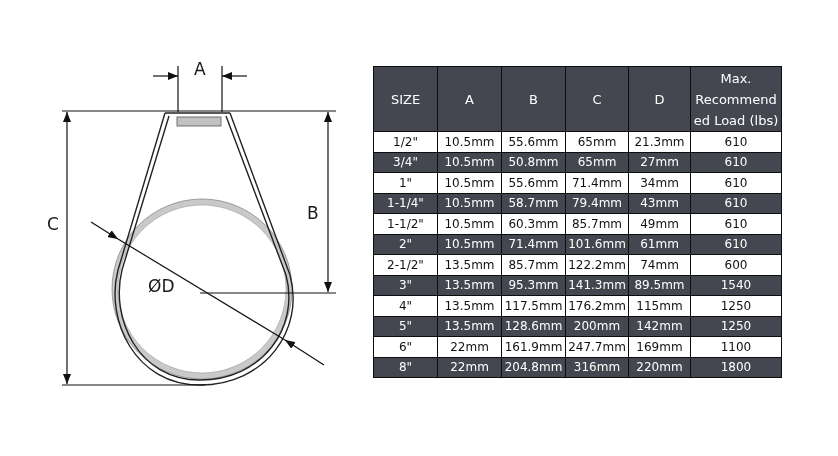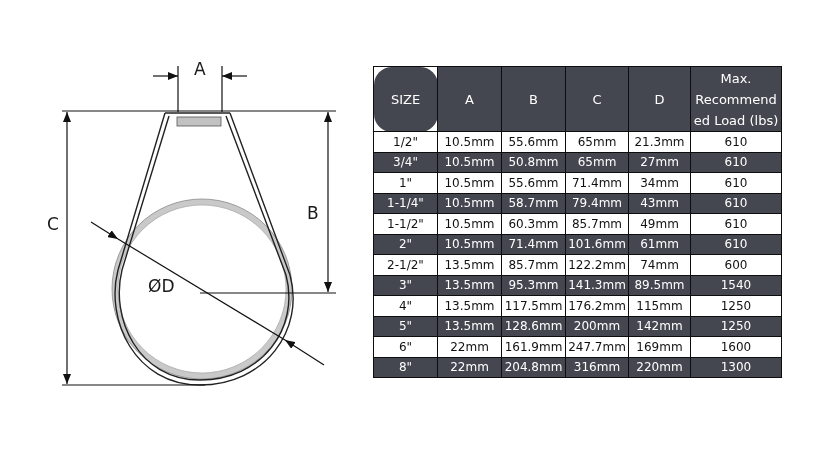--- a/index.html
+++ b/index.html
@@ -8,21 +8,21 @@
   #diagram { position: absolute; left: 0; top: 0; width: 370px; height: 456px; }
   #spec-table { position: absolute; left: 373px; top: 66px; border-collapse: collapse;
                 font-family: "DejaVu Sans", sans-serif; font-size: 12px; }
   #spec-table th, #spec-table td { border: 1.5px solid #0d0d0d; text-align: center;
                 padding: 0; }
   #spec-table th { background: #444750; color: #ffffff; font-weight: normal; height: 64px;
                    font-size: 13px; line-height: 21px; }
   #spec-table td { height: 19.5px; }
   #spec-table tr.light td { background: #ffffff; color: #111111; }
   #spec-table tr.dark td { background: #444750; color: #ffffff; }
-  .c0 { width: 63px; border-radius: 18px; } .c1 { width: 63px; } .c2 { width: 63px; }
+  .c0 { width: 63px; } .c1 { width: 63px; } .c2 { width: 63px; }
   .c3 { width: 62px; } .c4 { width: 61px; } .c5 { width: 90px; }
   .dim-label { font-family: "DejaVu Sans", sans-serif; font-size: 17px; fill: #1a1a1a; }
 </style>
 </head>
 <body>
 
 <svg id="diagram" viewBox="0 0 370 456" xmlns="http://www.w3.org/2000/svg">
   <defs>
     <marker id="arr" markerWidth="10" markerHeight="8" refX="10" refY="4" orient="auto-start-reverse" markerUnits="userSpaceOnUse">
       <path d="M0,0 L10,4 L0,8 z" fill="#111"></path>
@@ -168,24 +168,24 @@
         <td>200mm</td>
         <td>142mm</td>
         <td>1250</td>
       </tr>
       <tr class="light">
         <td>6"</td>
         <td>22mm</td>
         <td>161.9mm</td>
         <td>247.7mm</td>
         <td>169mm</td>
-        <td>1600</td>
+        <td>1100</td>
       </tr>
       <tr class="dark">
         <td>8"</td>
         <td>22mm</td>
         <td>204.8mm</td>
         <td>316mm</td>
         <td>220mm</td>
-        <td>1300</td>
+        <td>1800</td>
       </tr>
     </tbody>
 </table>
 
 </body></html>

